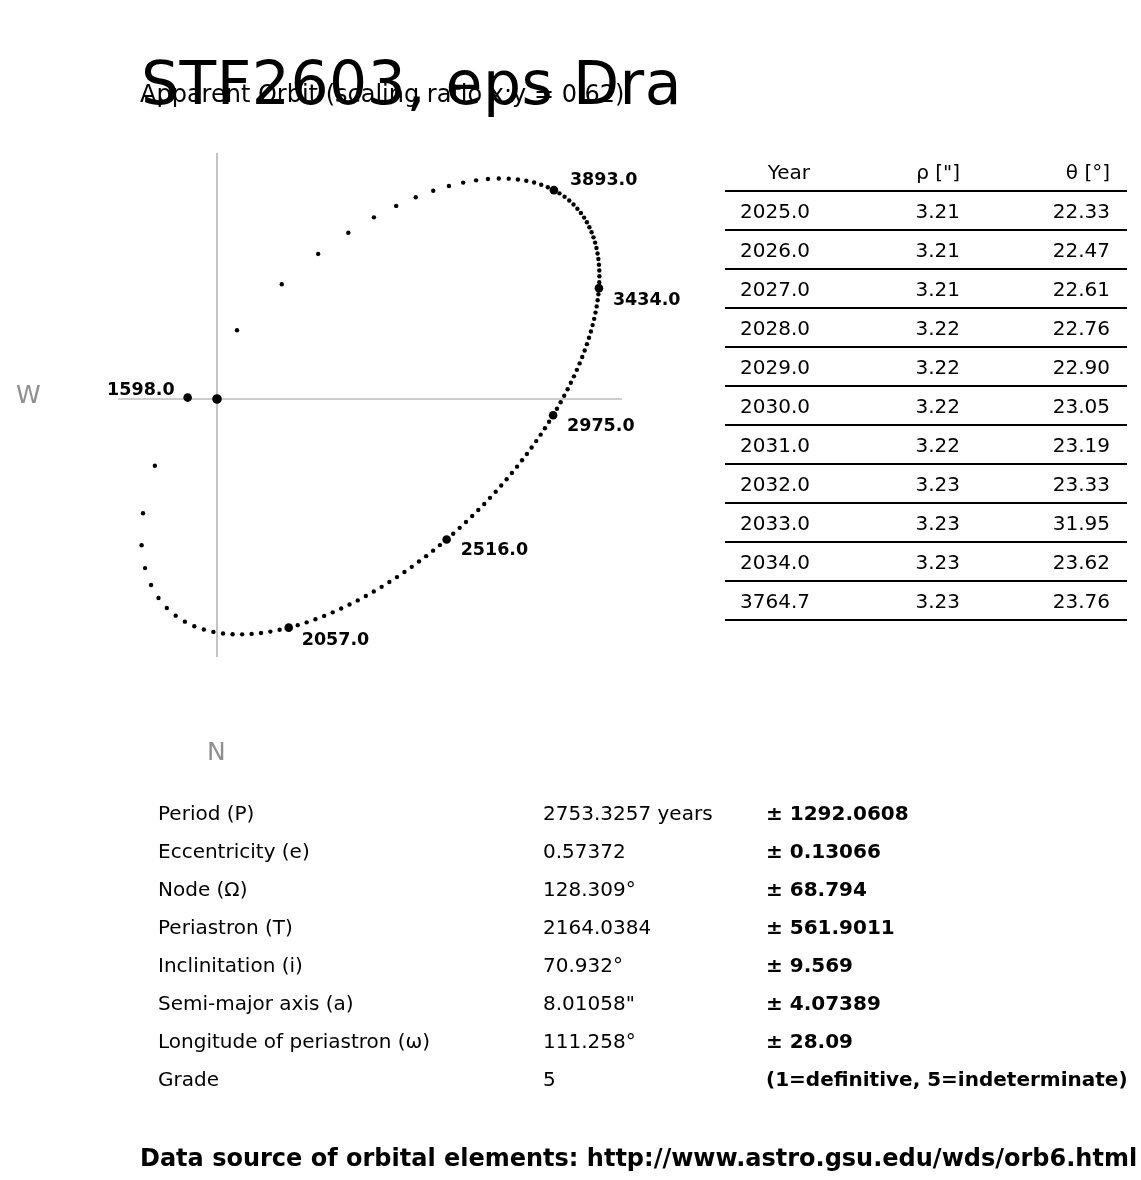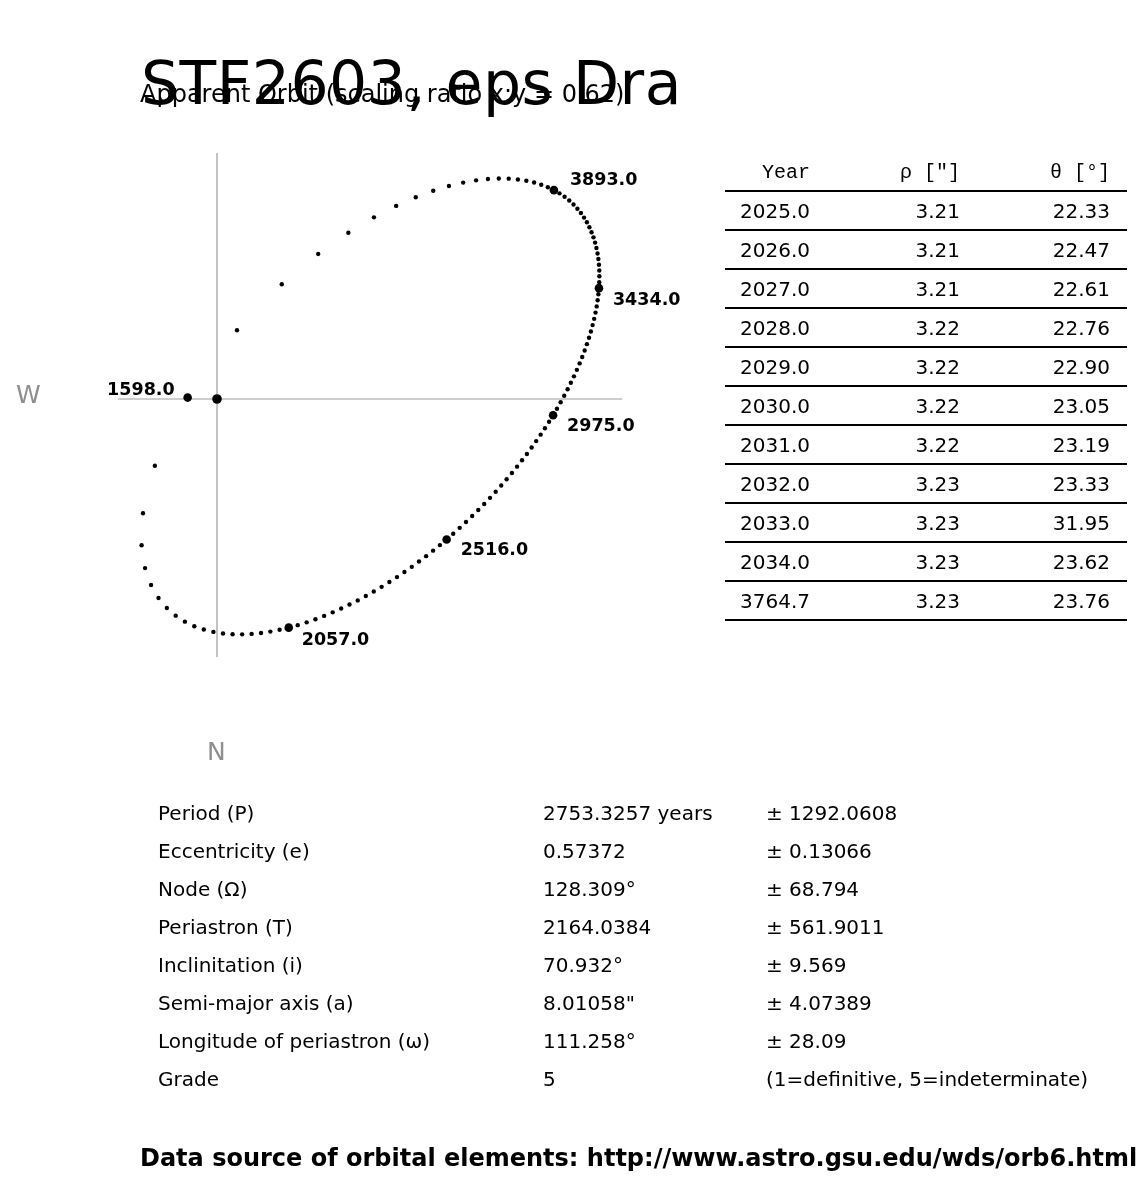--- a/index.html
+++ b/index.html
@@ -22,30 +22,30 @@
   .axis-w{left:16px;top:382px;}
   .axis-n{left:207px;top:739px;}
   table.eph{
     position:absolute;left:725px;top:154px;width:402px;
     border-collapse:collapse;font-size:20px;table-layout:fixed;
   }
   table.eph th, table.eph td{
     font-weight:normal;text-align:right;padding:0;
     border-bottom:2px solid #000;white-space:nowrap;
   }
-  table.eph th{height:36px;font-family:Liberation Mono, monospace;}
+  table.eph th{height:36px;}
   table.eph td{height:37px;}
   table.eph th:last-child, table.eph td:last-child{padding-right:17px;}
   .elements{
     position:absolute;left:158px;top:794px;font-size:20px;
   }
   .el-row{display:flex;height:38px;align-items:center;}
   .el-label{width:385px;}
   .el-value{width:223px;}
-  .el-error{white-space:nowrap;}
+  .el-error{white-space:nowrap;font-weight:bold;}
   .footer{
     position:absolute;left:140px;top:1144px;
     font-size:24px;font-weight:bold;white-space:nowrap;
   }
 </style>
 </head>
 <body>
 
 <div>
 

